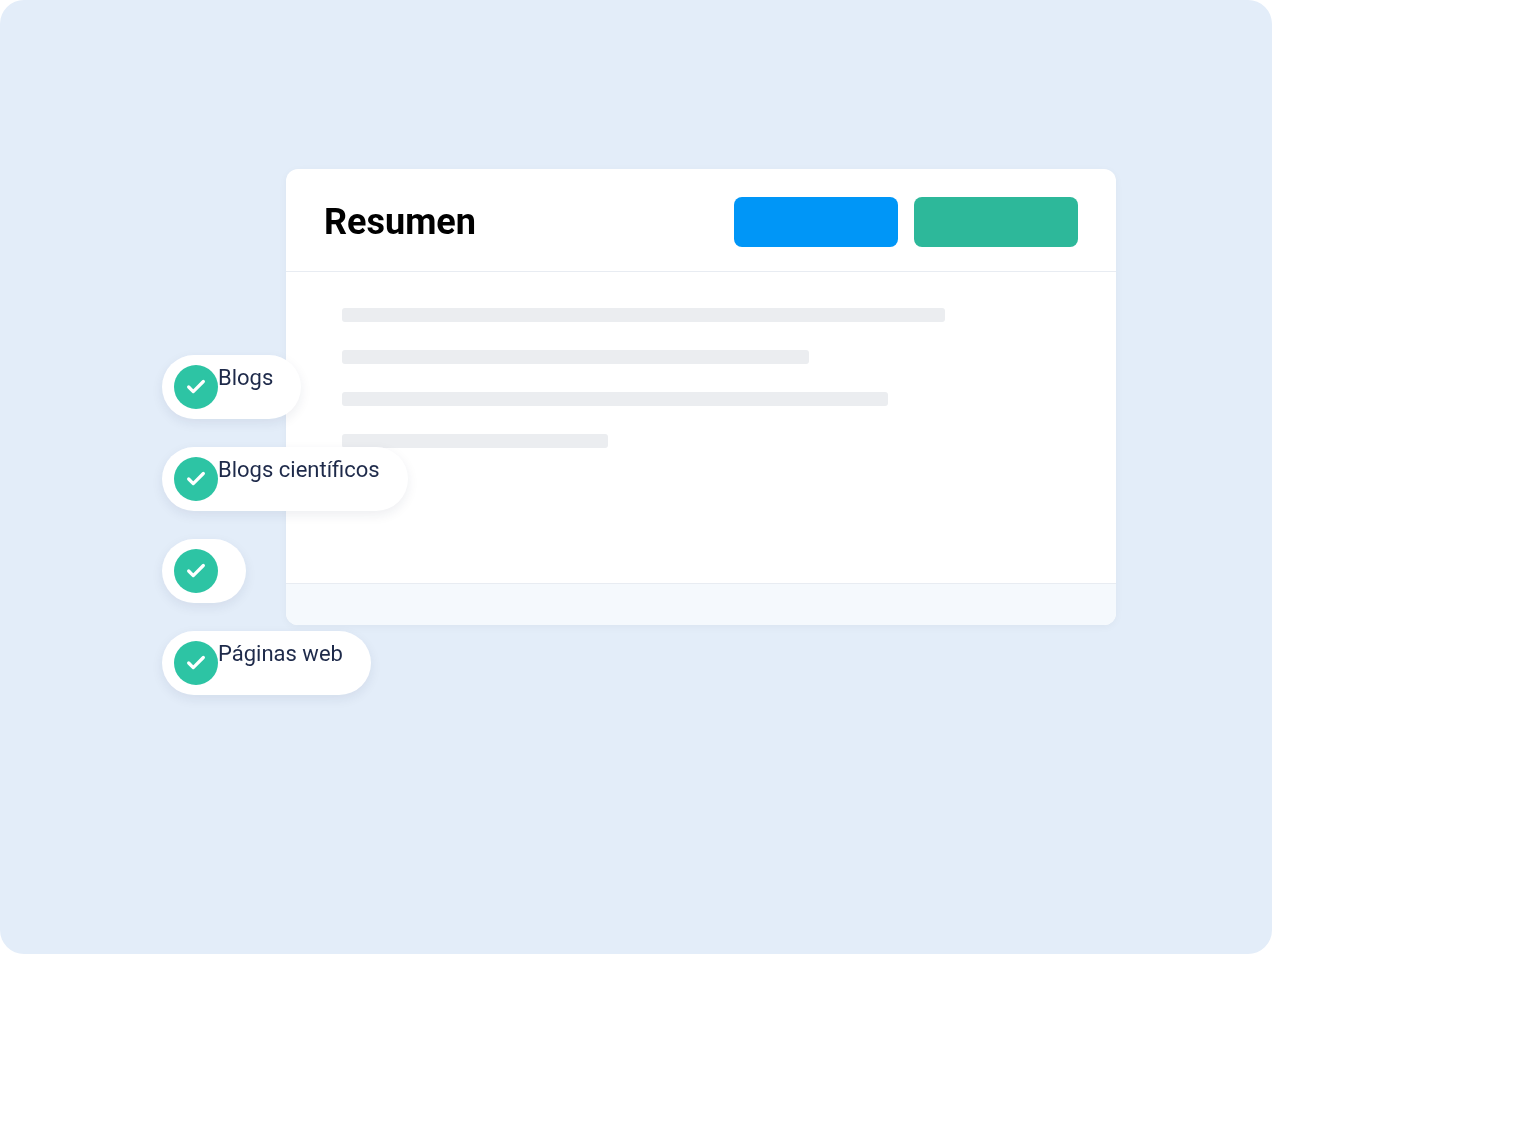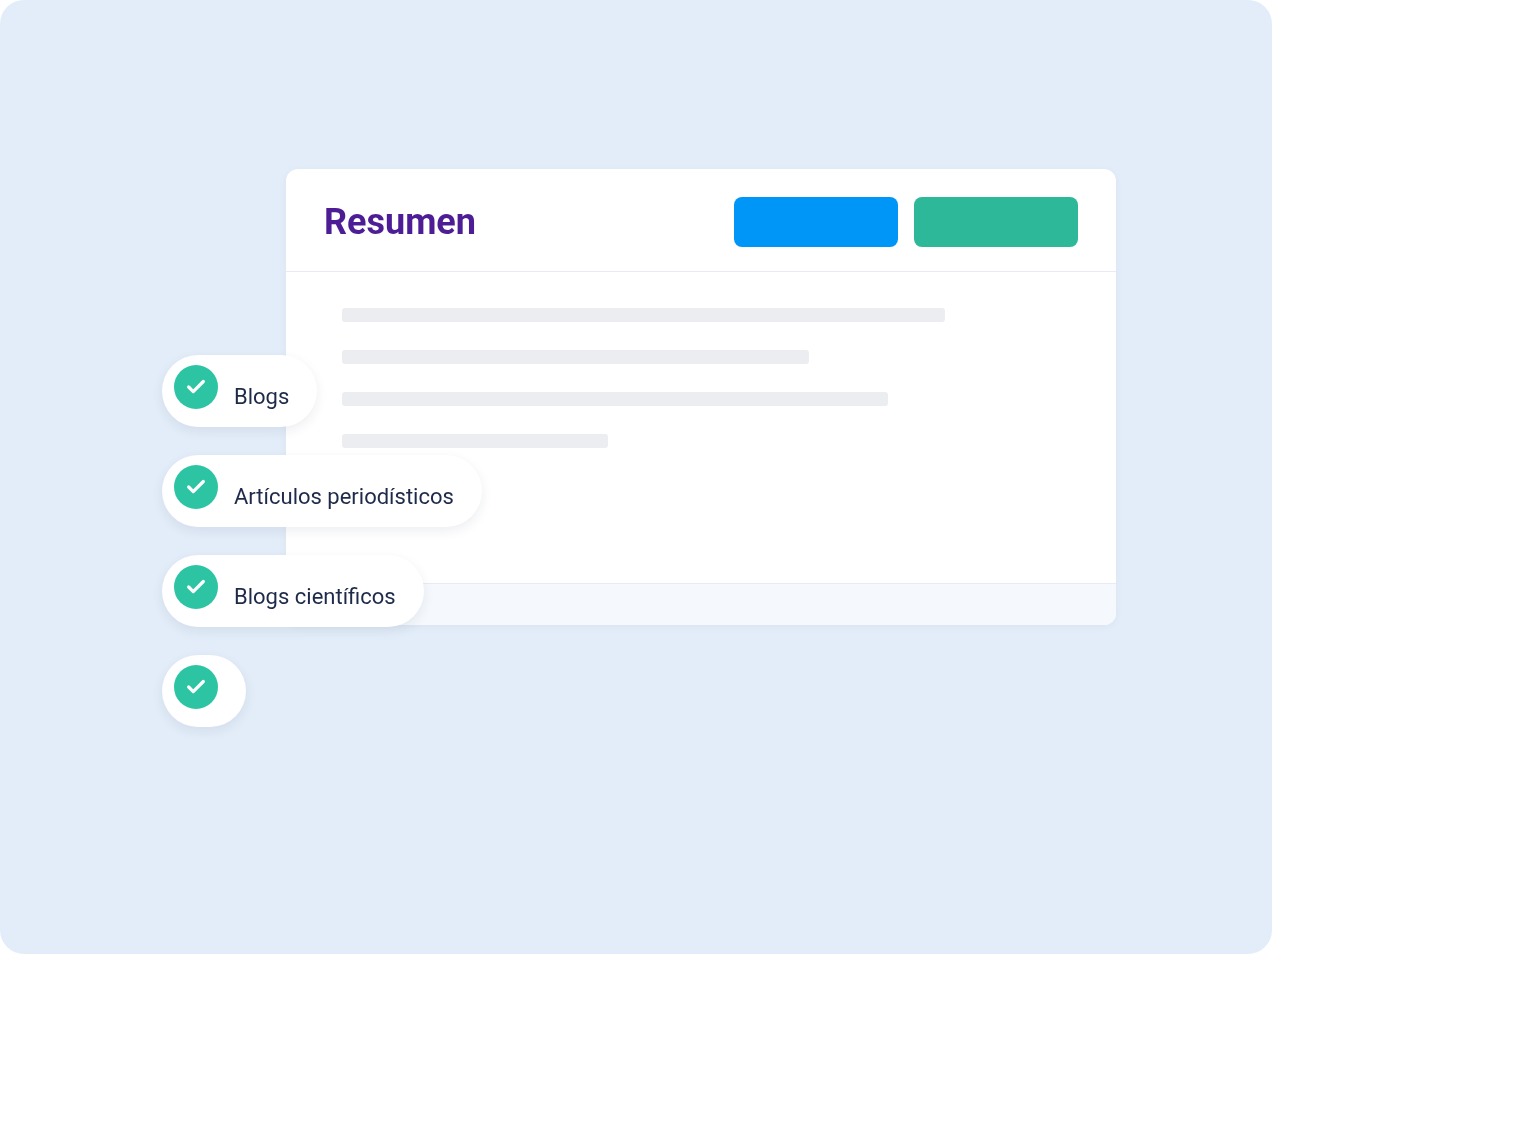--- a/index.html
+++ b/index.html
@@ -43,21 +43,21 @@
       display: flex;
       align-items: center;
       justify-content: space-between;
       padding: 28px 38px 24px 38px;
       border-bottom: 1px solid #E8ECF2;
     }
     
     .card-title {
       font-size: 36px;
       font-weight: 700;
-      color: #4c1d95;
+      color: #000000;
     }
     
     .card-buttons {
       display: flex;
       gap: 16px;
     }
     
     .btn {
       width: 164px;
       height: 50px;
@@ -99,26 +99,25 @@
       top: 355px;
       left: 162px;
       display: flex;
       flex-direction: column;
       gap: 28px;
       align-items: flex-start;
     }
     
     .pill {
       display: inline-flex;
-      align-items: flex-end;
+      align-items: flex-start;
       background: #FFFFFF;
       border-radius: 999px;
-      padding: 10px 28px 18px 12px;
+      padding: 10px 28px 10px 12px;
       box-shadow: 0 4px 12px rgba(30, 42, 74, 0.08);
-      gap: 16px;
     }
     
     .check-icon {
       width: 44px;
       height: 44px;
       background: #2DC4A4;
       border-radius: 50%;
       display: flex;
       align-items: center;
       justify-content: center;
@@ -167,32 +166,32 @@
           </svg>
       </span>
       <span class="pill-label">Blogs</span>
     </div>
     <div class="pill">
       <span class="check-icon">
         <svg viewBox="0 0 24 24" fill="none" stroke="#FFFFFF" stroke-width="3.5" stroke-linecap="round" stroke-linejoin="round">
             <polyline points="4 12 9 17 20 6"></polyline>
           </svg>
       </span>
-      <span class="pill-label">Artículos periodísticos</span>
-    </div>
-    <div class="pill">
-      <span class="check-icon">
-        <svg viewBox="0 0 24 24" fill="none" stroke="#FFFFFF" stroke-width="3.5" stroke-linecap="round" stroke-linejoin="round">
-            <polyline points="4 12 9 17 20 6"></polyline>
-          </svg>
-      </span>
       <span class="pill-label">Blogs científicos</span>
     </div>
     <div class="pill">
       <span class="check-icon">
         <svg viewBox="0 0 24 24" fill="none" stroke="#FFFFFF" stroke-width="3.5" stroke-linecap="round" stroke-linejoin="round">
             <polyline points="4 12 9 17 20 6"></polyline>
           </svg>
       </span>
     </div>
+    <div class="pill">
+      <span class="check-icon">
+        <svg viewBox="0 0 24 24" fill="none" stroke="#FFFFFF" stroke-width="3.5" stroke-linecap="round" stroke-linejoin="round">
+            <polyline points="4 12 9 17 20 6"></polyline>
+          </svg>
+      </span>
+      <span class="pill-label">Páginas web</span>
+    </div>
   </div>
 
 </div>
 
 </body></html>

